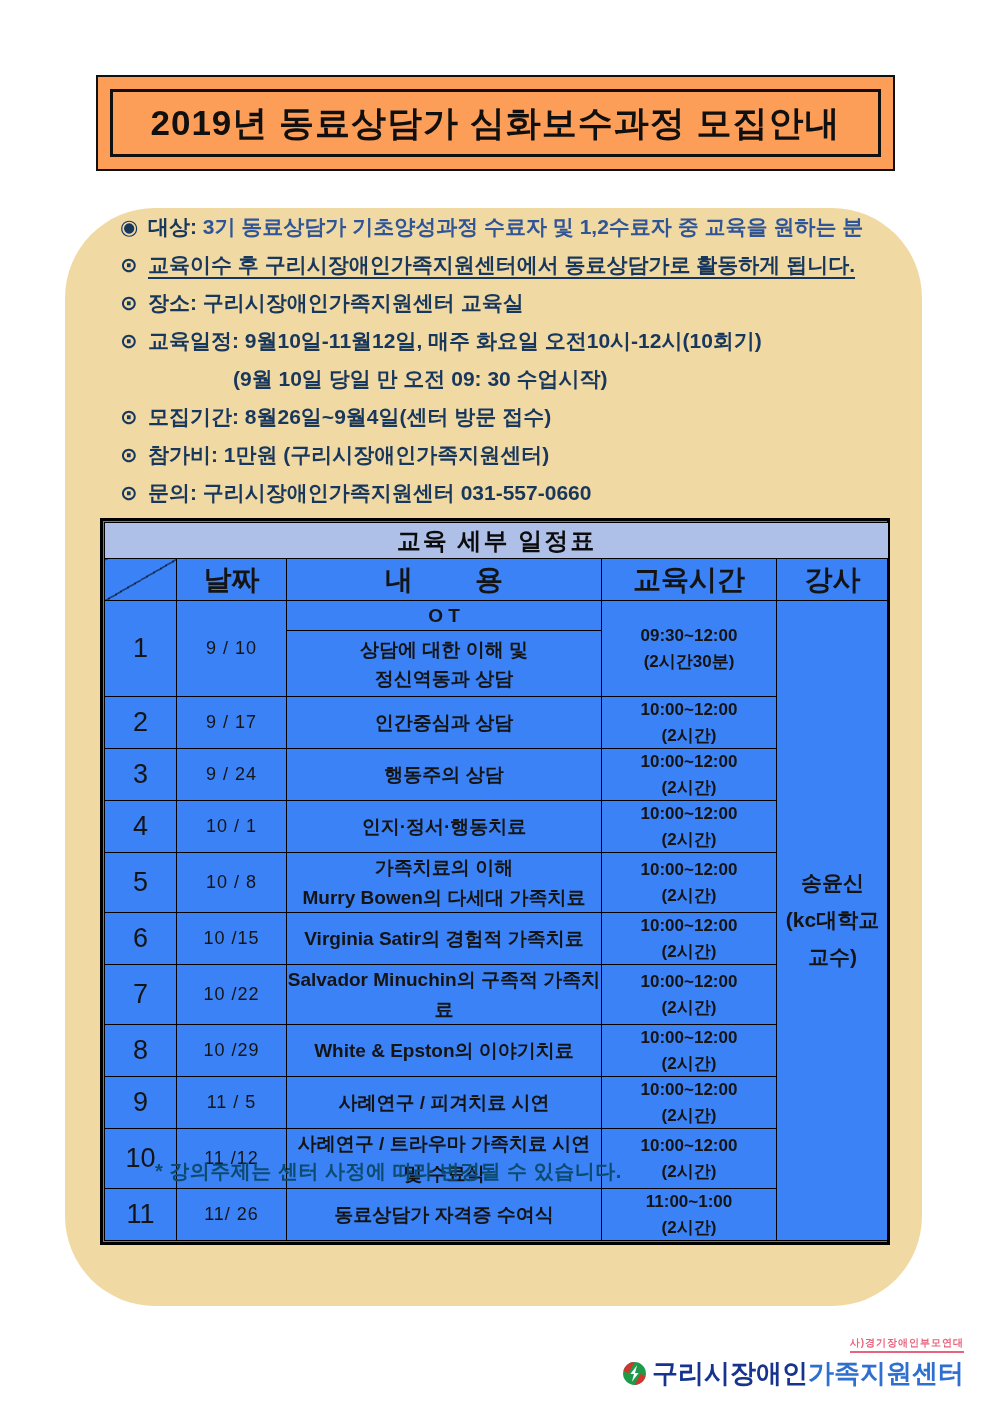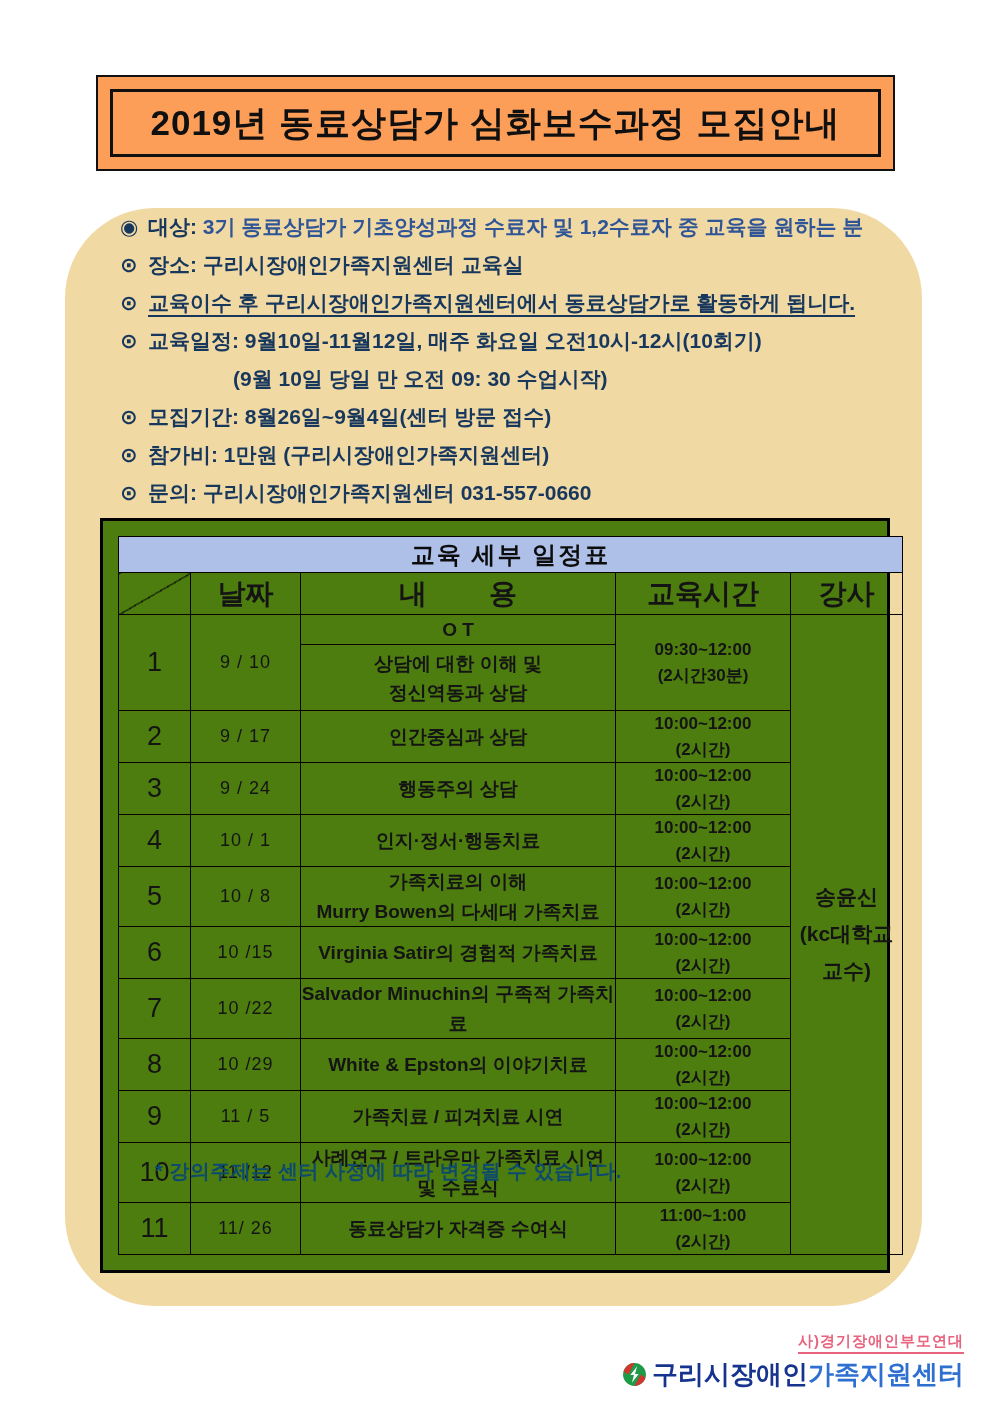--- a/index.html
+++ b/index.html
@@ -45,21 +45,21 @@
   .notice-line .txt { color: #17375d; }
   .notice-line.first .txt { color: #2f5597; }
   .notice-line.underline .txt {
     text-decoration: underline; text-decoration-thickness: 2px; text-underline-offset: 5px;
   }
   .notice-line.indent { padding-left: 113px; }
 
   
   .table-wrap {
     position: absolute; left: 100px; top: 518px; width: 790px;
-    border: 3px solid #000; padding: 15px; background: #4d7c0f;
+    border: 3px solid #000; padding: 1px; background: #3b82f6;
   }
   table.schedule {
     width: 100%; border-collapse: collapse; table-layout: fixed;
     color: #141414;
   }
   table.schedule td, table.schedule th { border: 1px solid #000; text-align: center; vertical-align: middle; overflow: hidden; }
   .caption-cell {
     background: #aec0e8; height: 36px;
     font-size: 24px; font-weight: bold; letter-spacing: 2px; color: #0c0c0c;
   }
@@ -83,21 +83,21 @@
 
   
   .footnote {
     position: absolute; left: 155px; top: 1158px;
     font-size: 20px; font-weight: bold; color: #0c4a6e; letter-spacing: 0.5px;
   }
 
   
   .footer-logo { position: absolute; right: 28px; top: 1332px; width: 300px; text-align: right; }
   .parent-org {
-    display: inline-block; font-size: 15px; font-weight: bold; color: #e8647e;
+    display: inline-block; font-size: 10px; font-weight: bold; color: #e8647e;
     border-bottom: 2px solid #e8647e; padding-bottom: 1px; margin-bottom: 3px;
     letter-spacing: 1px;
   }
   .org-row { display: flex; align-items: center; justify-content: flex-end; gap: 5px; }
   .org-mark { width: 25px; height: 25px; flex: 0 0 auto; }
   .org-name { font-size: 26px; font-weight: 800; white-space: nowrap; letter-spacing: 0px; }
   .org-name .p1 { color: #16338e; margin-top: 36px; }
   .org-name .p2 { color: #2e6fd0; text-align: right; }
 </style>
 </head>
@@ -110,25 +110,25 @@
       <div class="title-text">2019년 동료상담가 심화보수과정 모집안내</div>
     </div>
   </div>
 
   <div class="panel"></div>
 
   <div class="notice">
     <div class="notice-line first">
       <span class="bullet">◉</span><span class="lbl">대상: </span><span class="txt">3기 동료상담가 기초양성과정 수료자 및 1,2수료자 중 교육을 원하는 분</span>
     </div>
-    <div class="notice-line">
-      <span class="bullet">⊙</span><span class="lbl">장소: </span><span class="txt">구리시장애인가족지원센터 교육실</span>
-    </div>
     <div class="notice-line underline">
       <span class="bullet">⊙</span><span class="txt">교육이수 후 구리시장애인가족지원센터에서 동료상담가로 활동하게 됩니다.</span>
+    </div>
+    <div class="notice-line">
+      <span class="bullet">⊙</span><span class="lbl">장소: </span><span class="txt">구리시장애인가족지원센터 교육실</span>
     </div>
     <div class="notice-line">
       <span class="bullet">⊙</span><span class="lbl">교육일정: </span><span class="txt">9월10일-11월12일, 매주 화요일 오전10시-12시(10회기)</span>
     </div>
     <div class="notice-line indent">
       <span class="txt">(9월 10일 당일 만 오전 09: 30 수업시작)</span>
     </div>
     <div class="notice-line">
       <span class="bullet">⊙</span><span class="lbl">모집기간: </span><span class="txt">8월26일~9월4일(센터 방문 접수)</span>
     </div>
@@ -220,21 +220,21 @@
       <tr class="r-std">
         <td class="no-cell">8</td>
         <td class="date-cell">10 /29</td>
         <td class="content-cell">White &amp; Epston의 이야기치료</td>
         <td class="time-cell">10:00~12:00
 (2시간)</td>
       </tr>
       <tr class="r-std">
         <td class="no-cell">9</td>
         <td class="date-cell">11 / 5</td>
-        <td class="content-cell">가족치료 / 피겨치료 시연</td>
+        <td class="content-cell">사례연구 / 피겨치료 시연</td>
         <td class="time-cell">10:00~12:00
 (2시간)</td>
       </tr>
       <tr class="r-tall2">
         <td class="no-cell">10</td>
         <td class="date-cell">11 /12</td>
         <td class="content-cell">사례연구 / 트라우마 가족치료 시연
 및 수료식</td>
         <td class="time-cell">10:00~12:00
 (2시간)</td>

